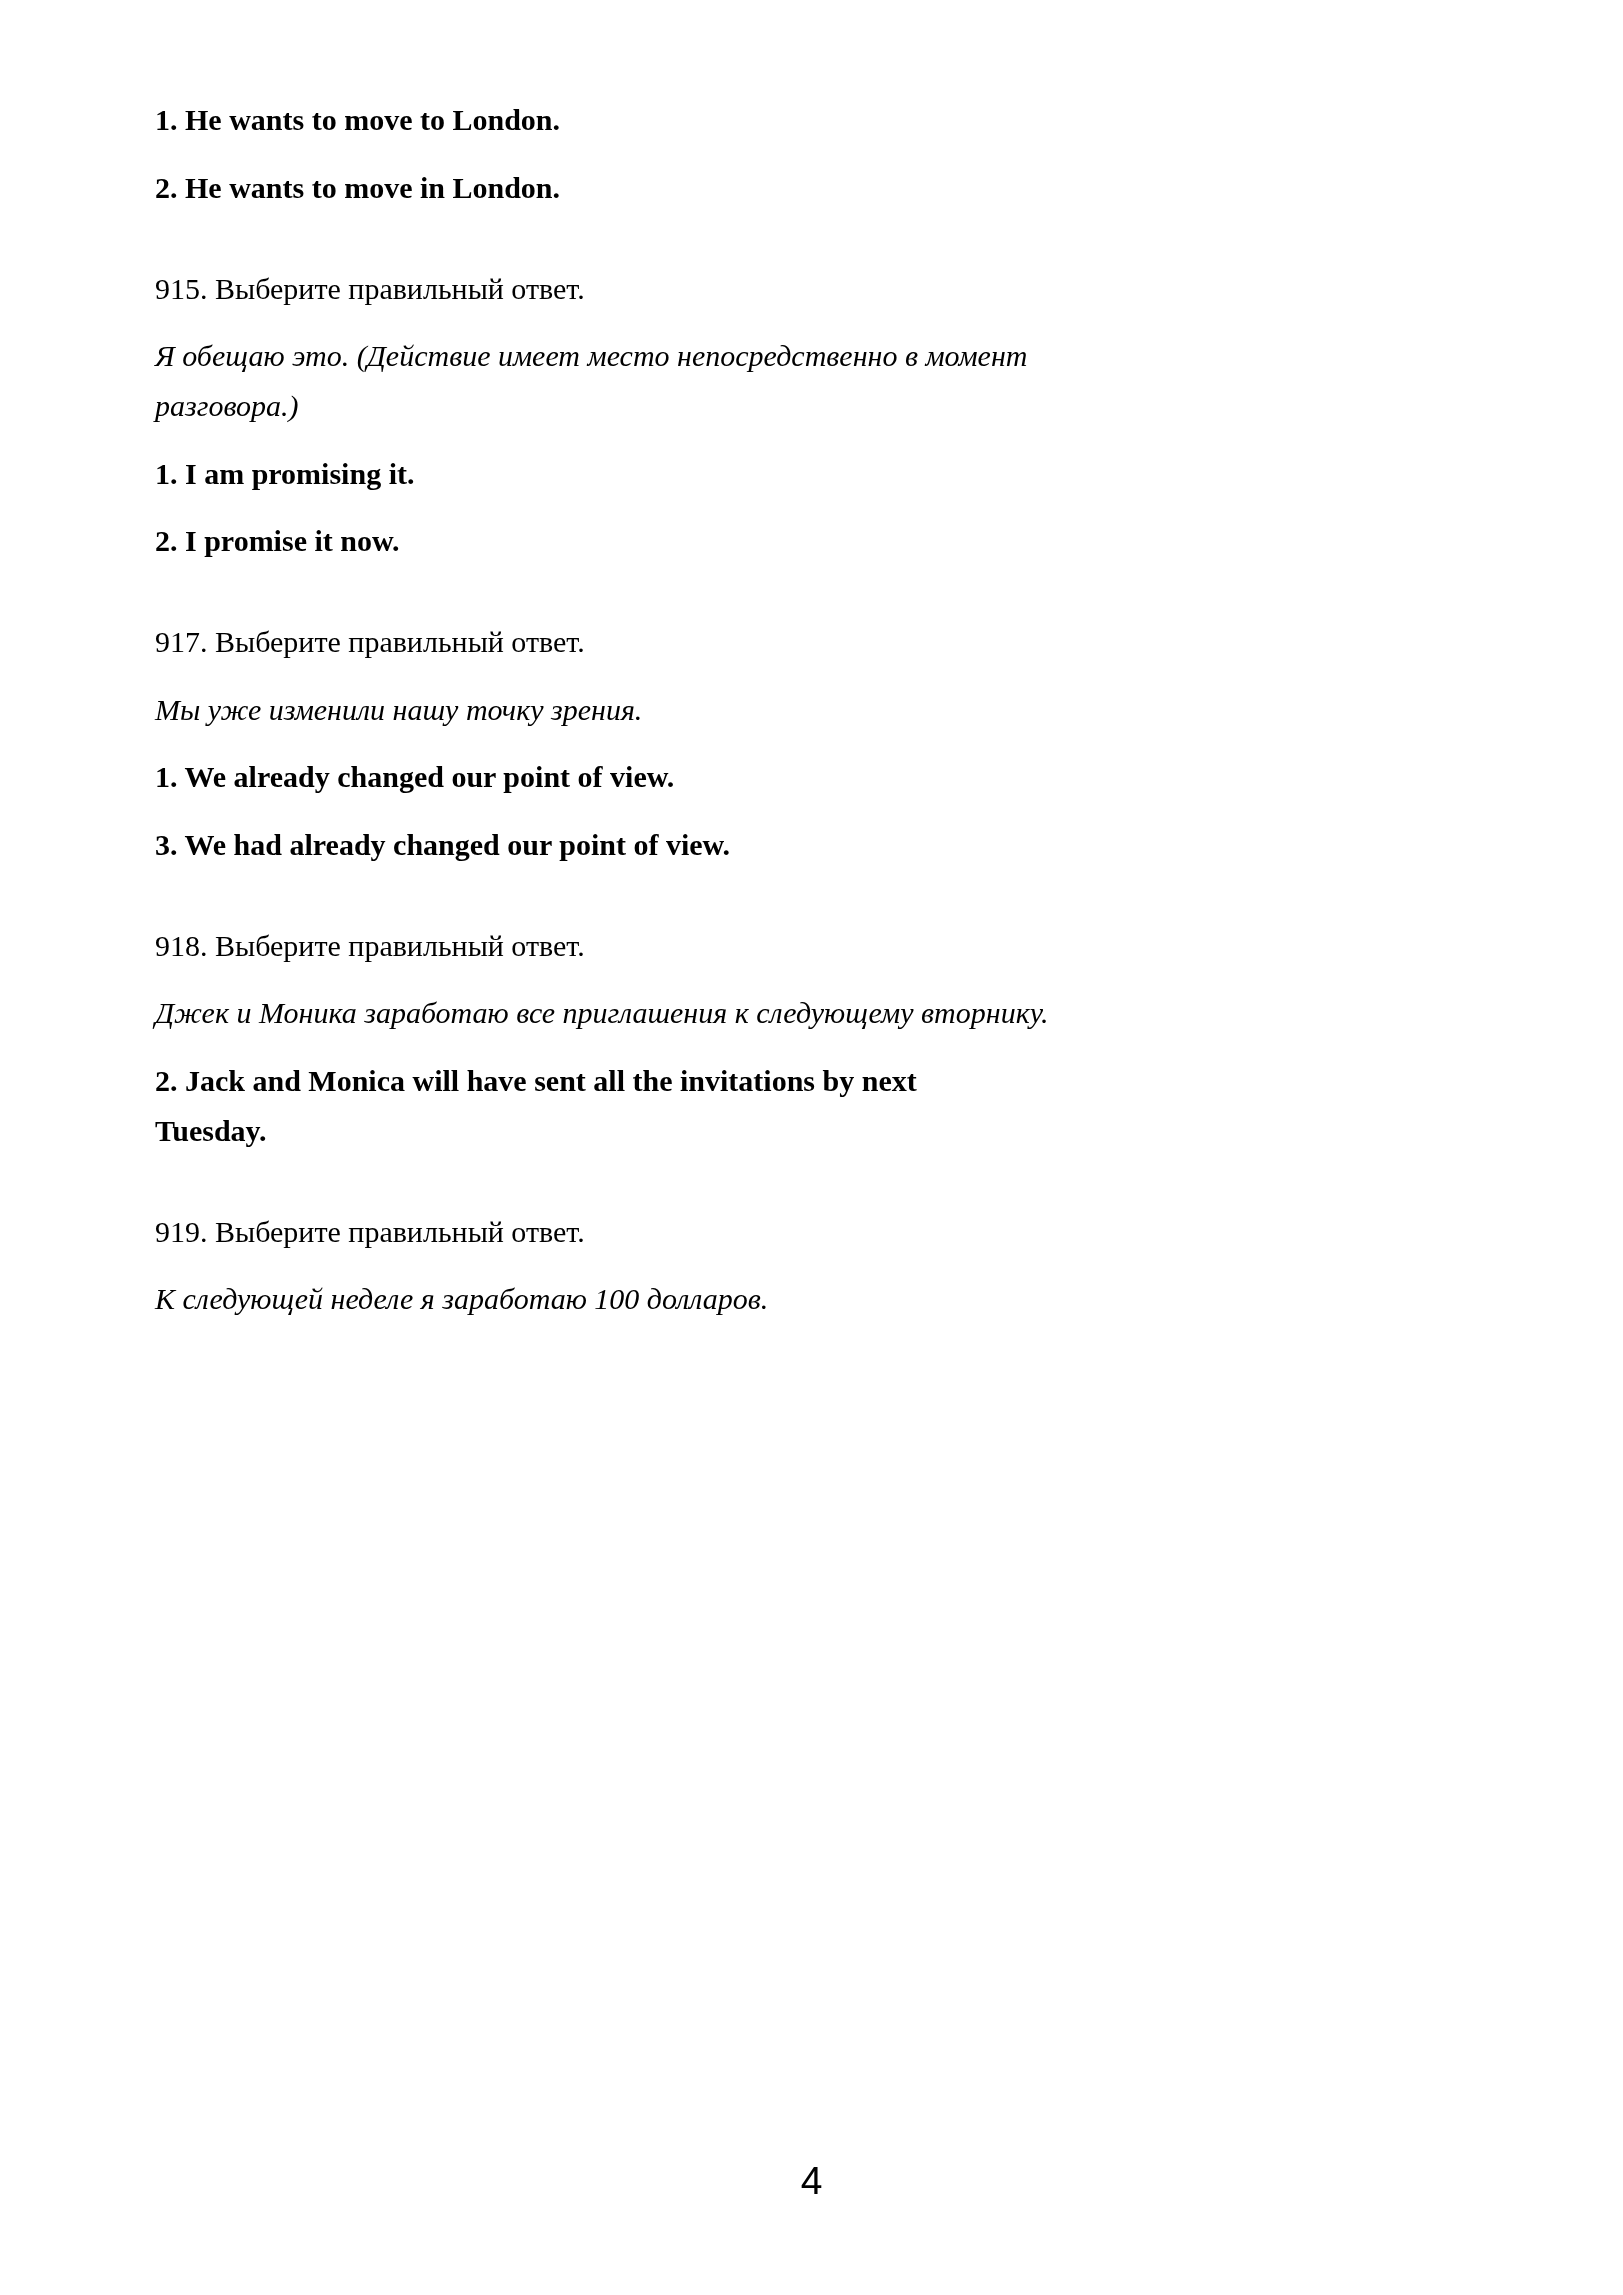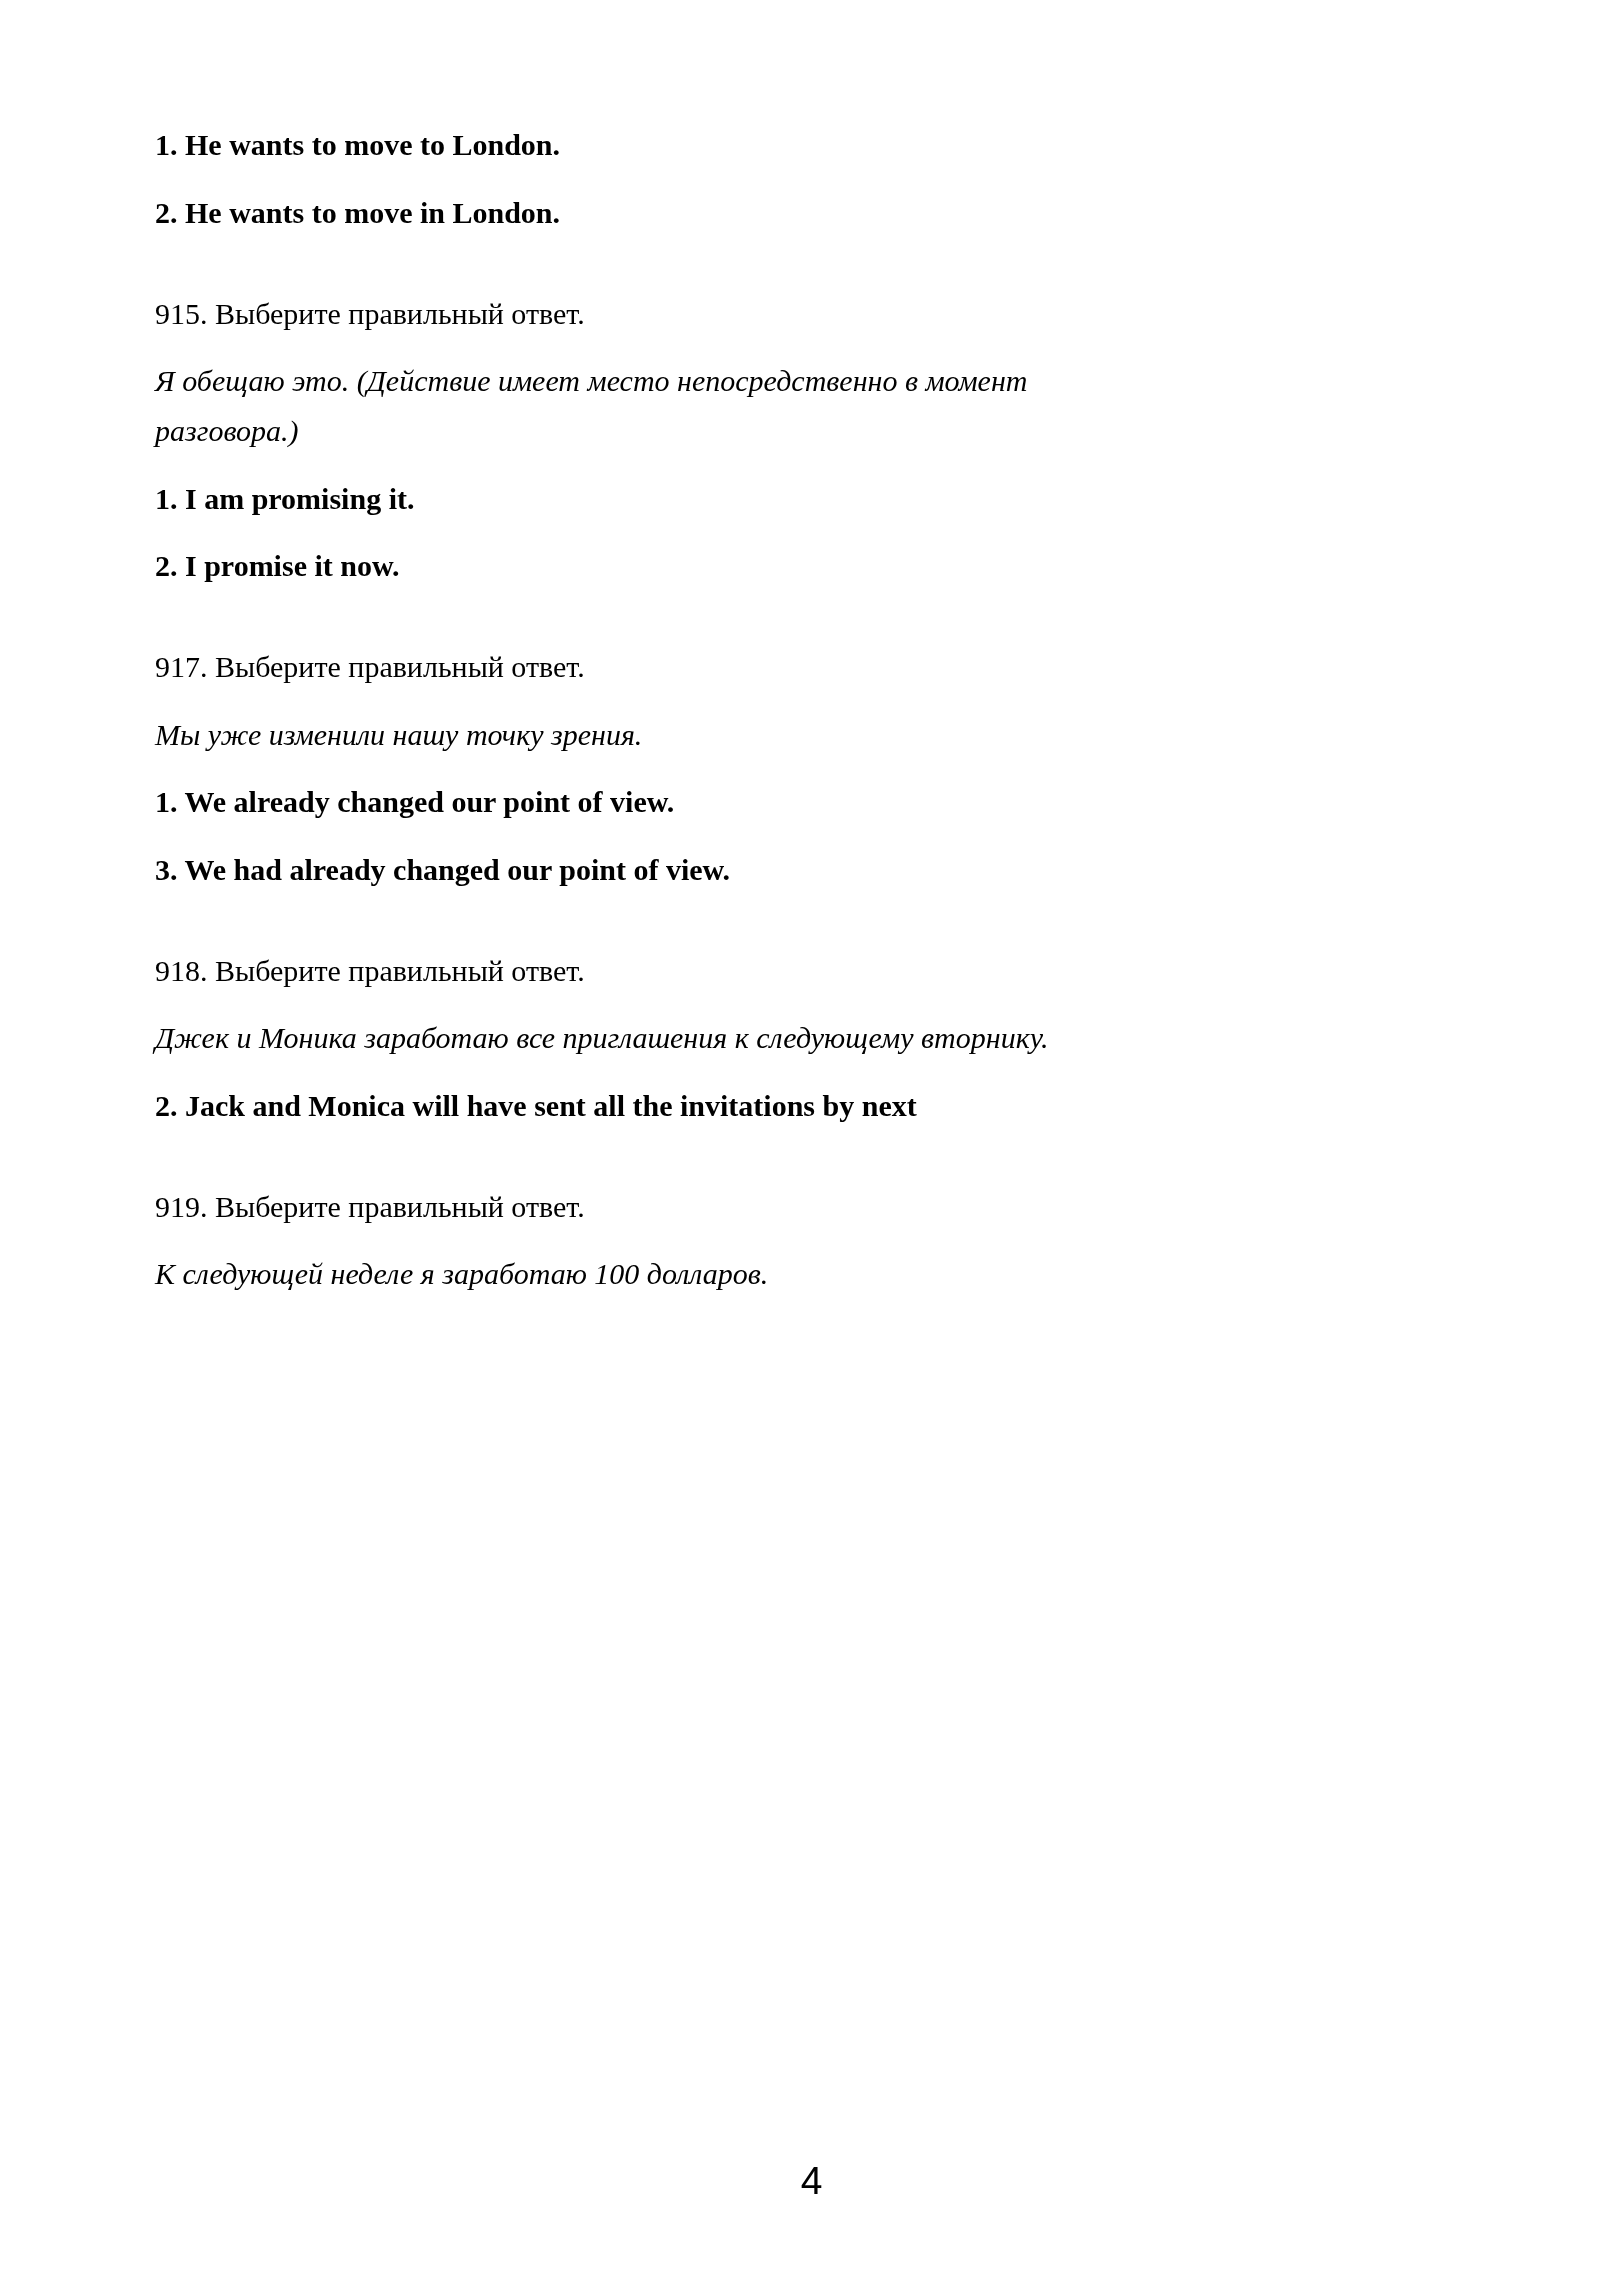--- a/index.html
+++ b/index.html
@@ -9,21 +9,21 @@
   body {
     width: 1623px;
     height: 2295px;
     background: #ffffff;
     color: #000000;
     font-family: "Liberation Serif", serif;
     position: relative;
     overflow: hidden;
   }
   .content {
-    padding: 120px 269px 0 155px;
+    padding: 95px 269px 0 155px;
   }
   .content p {
     margin: 0 0 17.5px 0;
     font-size: 30px;
     line-height: 50px;
     white-space: nowrap;
   }
   .content p.wrap {
     white-space: normal;
   }
@@ -77,20 +77,21 @@
       <p class="txt">Мы уже изменили нашу точку зрения.</p>
       <p class="opt">1. We already changed our point of view.</p>
       <p class="opt">3. We had already changed our point of view.</p>
     </section>
 
     <section>
       <p class="hdr">918. Выберите правильный ответ.</p>
       <p class="txt">Джек и Моника заработаю все приглашения к следующему вторнику.</p>
       <p class="opt wrap">
         <span class="ln">2. Jack and Monica will have sent all the invitations by next</span>
+        <span class="ln">Tuesday.</span>
       </p>
     </section>
 
     <section>
       <p class="hdr">919. Выберите правильный ответ.</p>
       <p class="txt">К следующей неделе я заработаю 100 долларов.</p>
     </section>
 
   </main>
 

